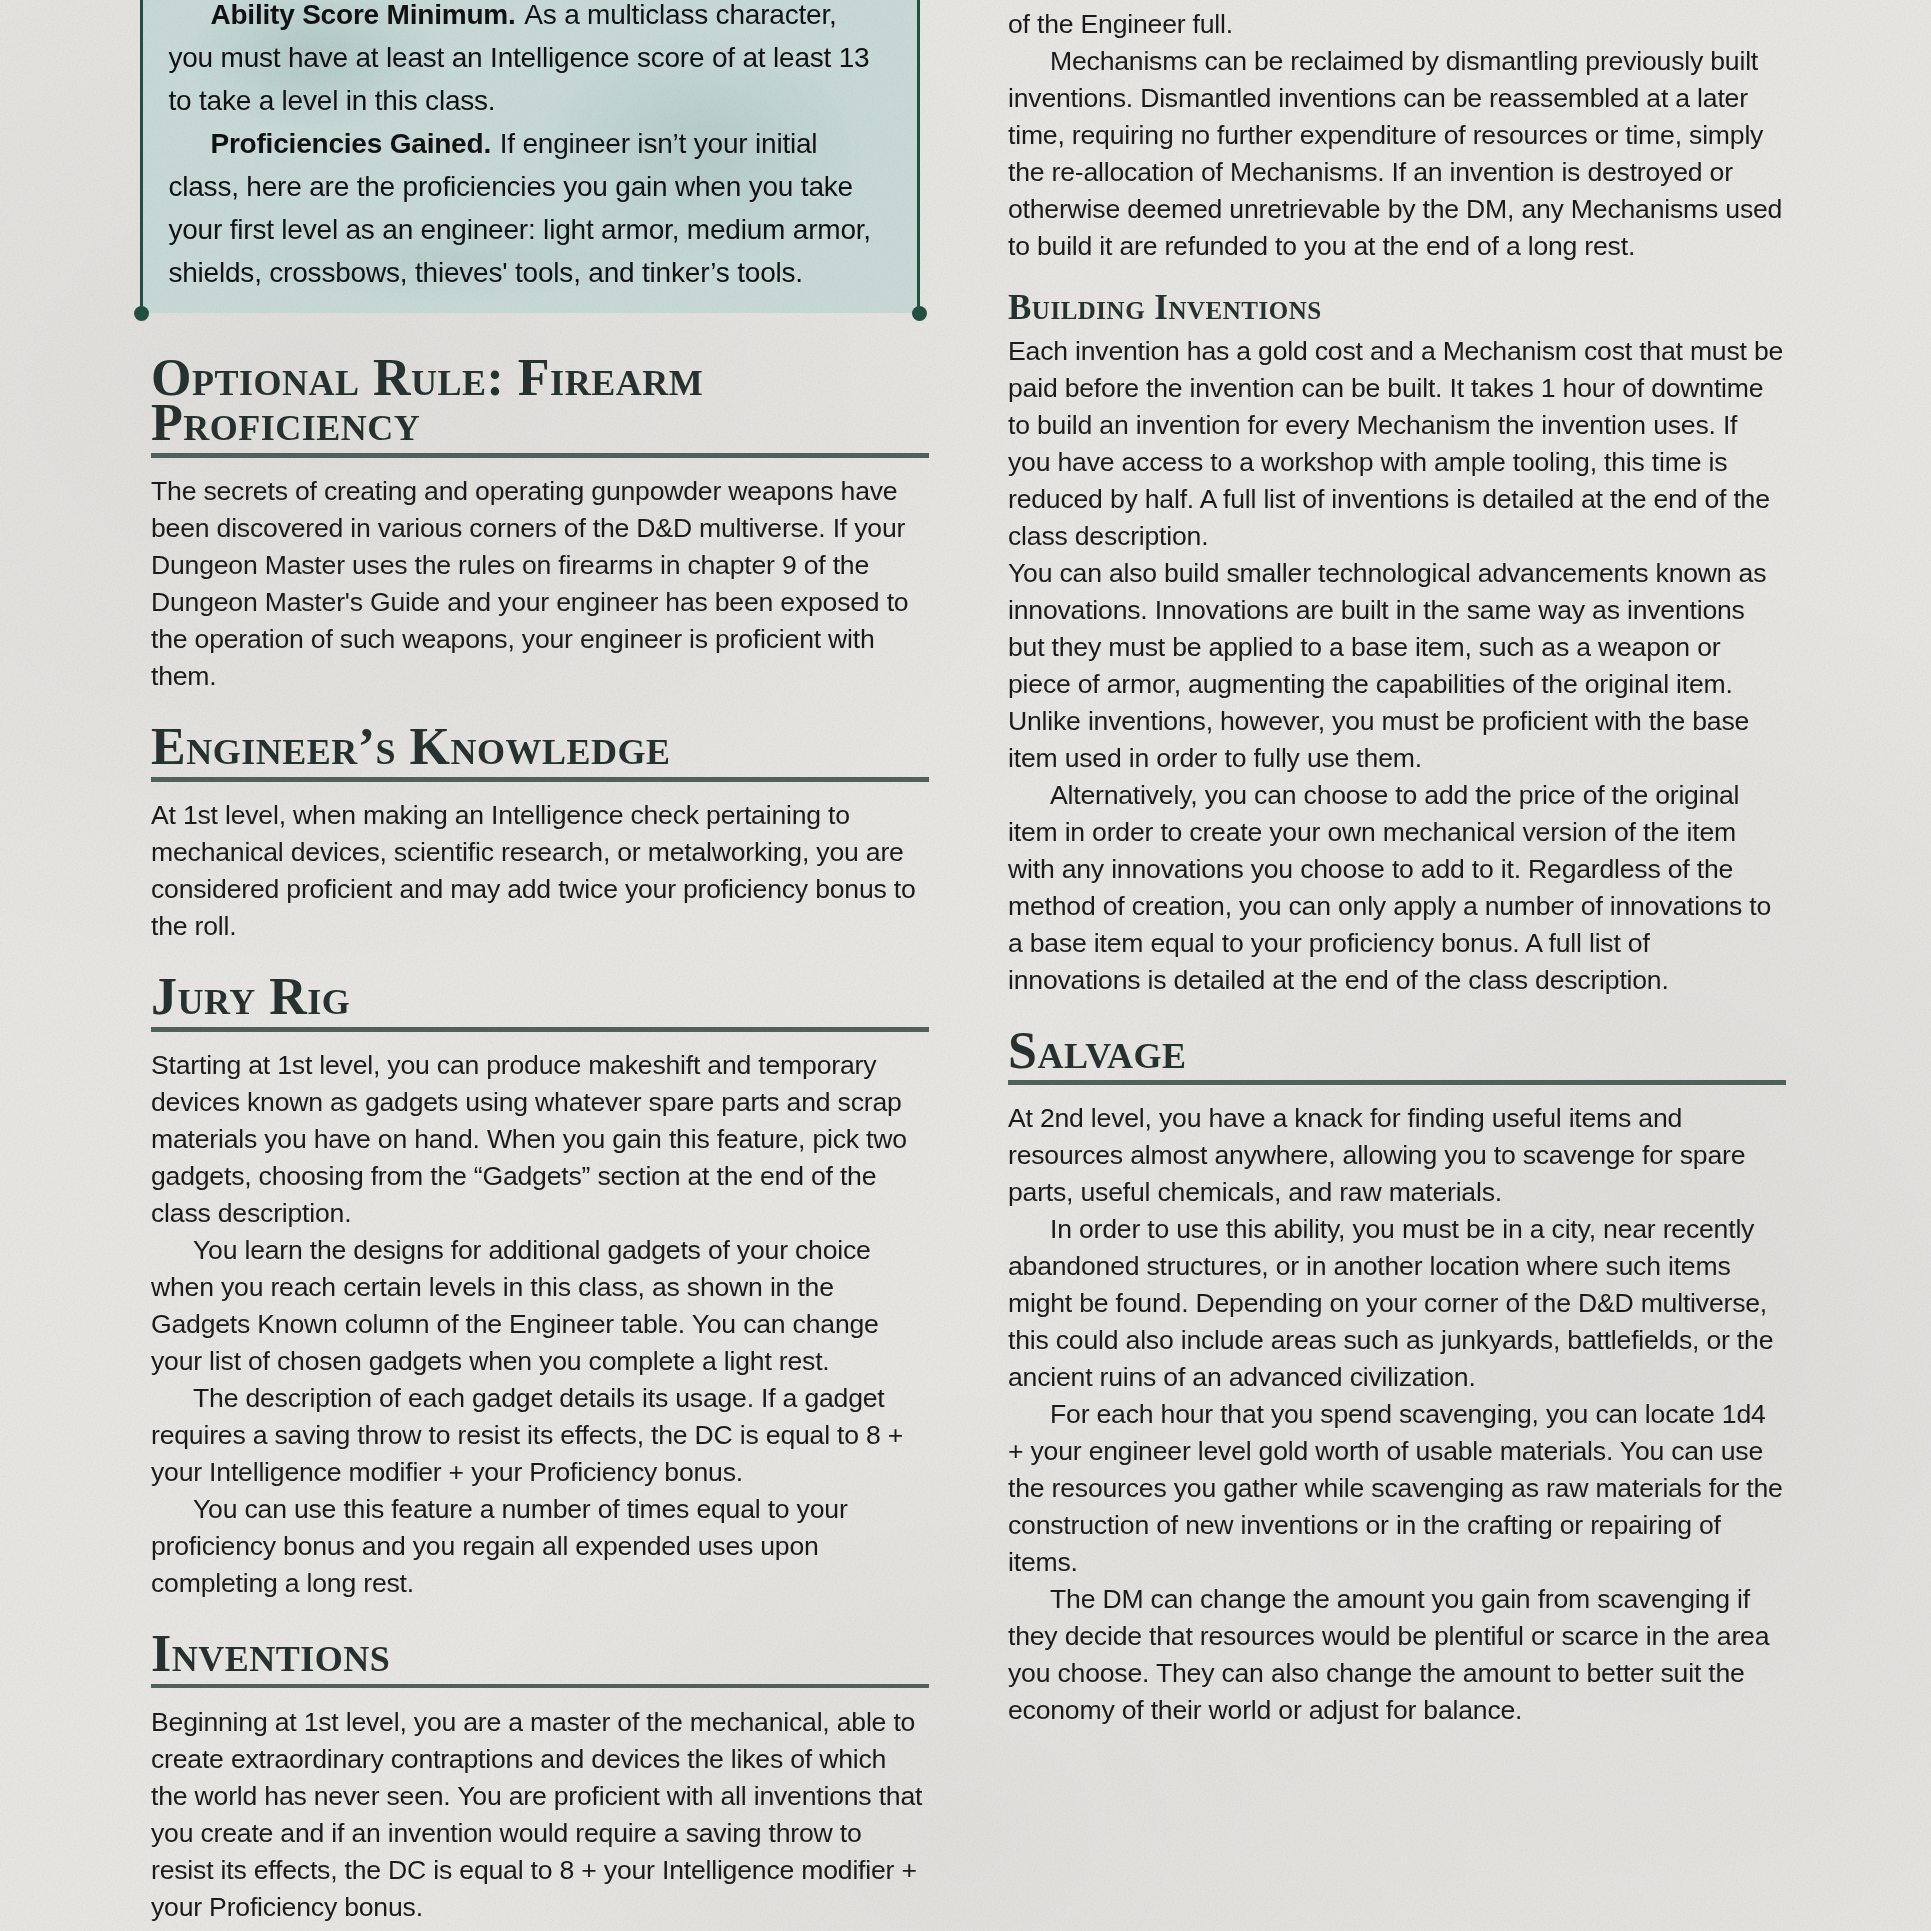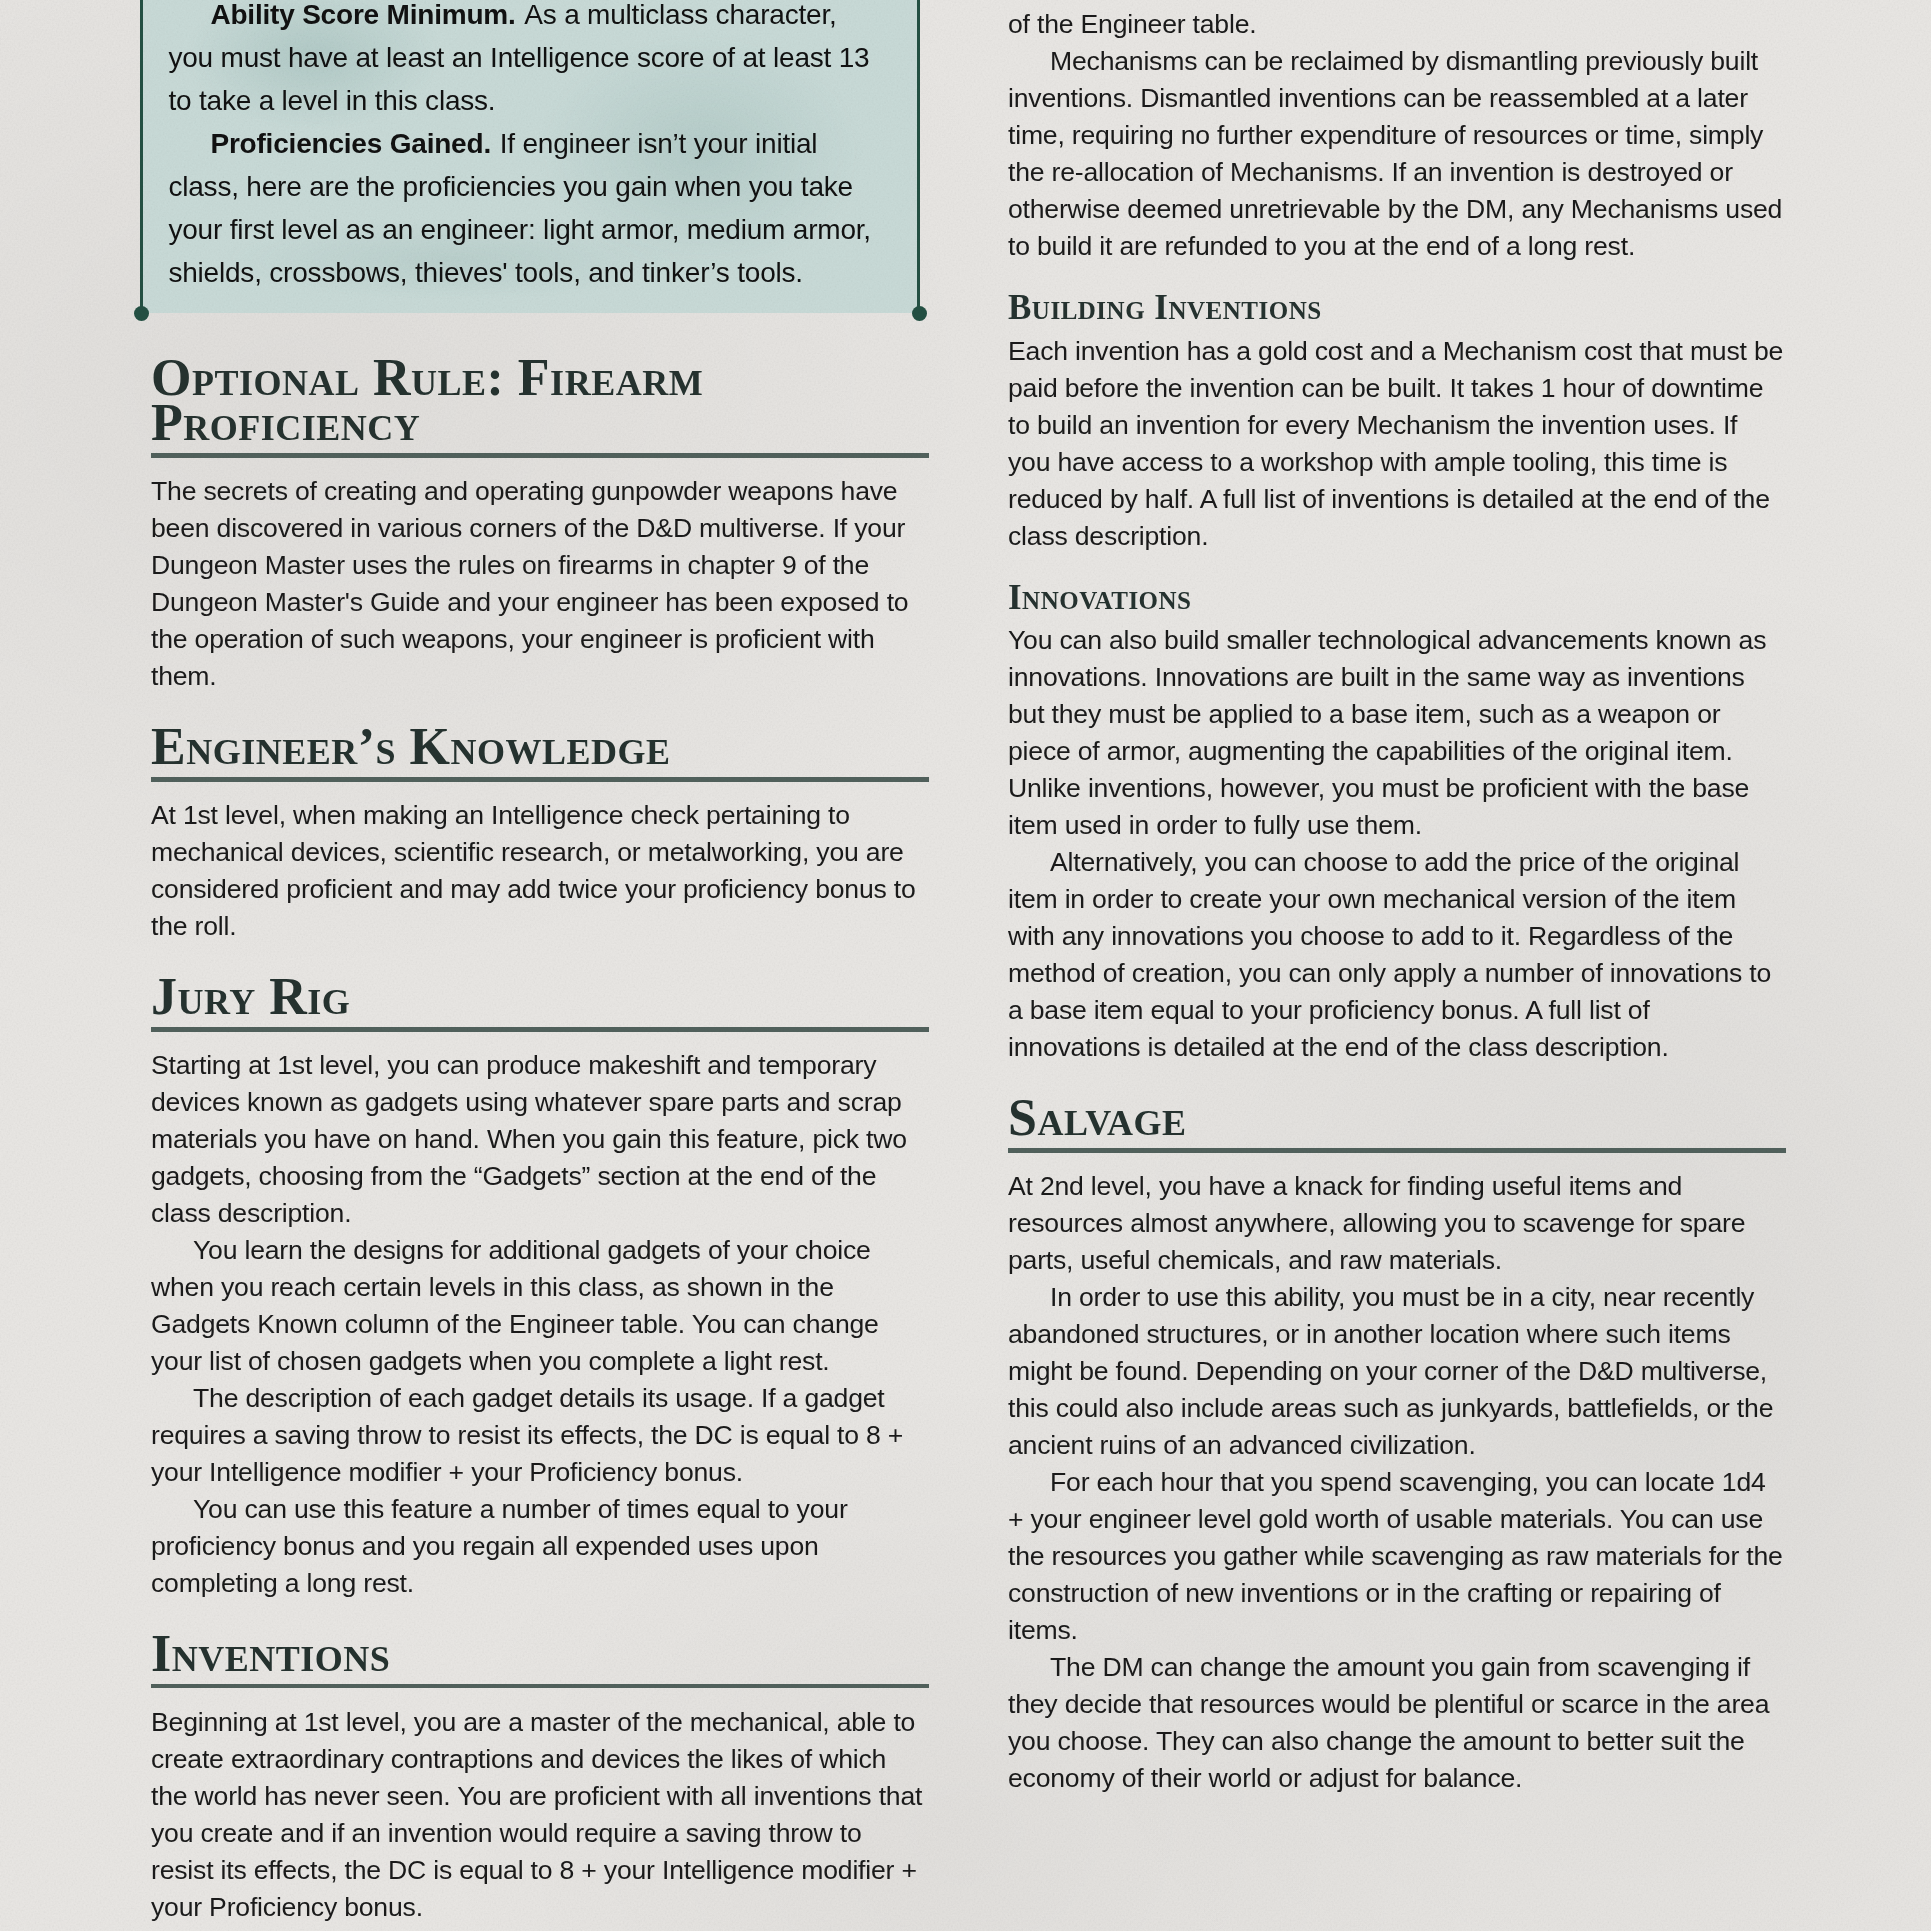--- a/index.html
+++ b/index.html
@@ -119,27 +119,26 @@
     <p class="indent">You can use this feature a number of times equal to your proficiency bonus and you regain all expended uses upon completing a long rest.</p>
 
     <h2>Inventions</h2>
     <div class="rule"></div>
     <p>Beginning at 1st level, you are a master of the mechanical, able to create extraordinary contraptions and devices the likes of which the world has never seen. You are proficient with all inventions that you create and if an invention would require a saving throw to resist its effects, the DC is equal to 8 + your Intelligence modifier + your Proficiency bonus.</p>
 
   </main>
 
   <main class="col col-right">
 
-    <p>of the Engineer table.</p>
+    <p>of the Engineer full.</p>
     <p class="indent">Mechanisms can be reclaimed by dismantling previously built inventions. Dismantled inventions can be reassembled at a later time, requiring no further expenditure of resources or time, simply the re-allocation of Mechanisms. If an invention is destroyed or otherwise deemed unretrievable by the DM, any Mechanisms used to build it are refunded to you at the end of a long rest.</p>
 
     <h3>Building Inventions</h3>
     <p>Each invention has a gold cost and a Mechanism cost that must be paid before the invention can be built. It takes 1 hour of downtime to build an invention for every Mechanism the invention uses. If you have access to a workshop with ample tooling, this time is reduced by half. A full list of inventions is detailed at the end of the class description.</p>
 
-    <h3>Innovations</h3>
     <p>You can also build smaller technological advancements known as innovations. Innovations are built in the same way as inventions but they must be applied to a base item, such as a weapon or piece of armor, augmenting the capabilities of the original item. Unlike inventions, however, you must be proficient with the base item used in order to fully use them.</p>
     <p class="indent">Alternatively, you can choose to add the price of the original item in order to create your own mechanical version of the item with any innovations you choose to add to it. Regardless of the method of creation, you can only apply a number of innovations to a base item equal to your proficiency bonus. A full list of innovations is detailed at the end of the class description.</p>
 
     <h2>Salvage</h2>
     <div class="rule"></div>
     <p>At 2nd level, you have a knack for finding useful items and resources almost anywhere, allowing you to scavenge for spare parts, useful chemicals, and raw materials.</p>
     <p class="indent">In order to use this ability, you must be in a city, near recently abandoned structures, or in another location where such items might be found. Depending on your corner of the D&amp;D multiverse, this could also include areas such as junkyards, battlefields, or the ancient ruins of an advanced civilization.</p>
     <p class="indent">For each hour that you spend scavenging, you can locate 1d4 + your engineer level gold worth of usable materials. You can use the resources you gather while scavenging as raw materials for the construction of new inventions or in the crafting or repairing of items.</p>
     <p class="indent">The DM can change the amount you gain from scavenging if they decide that resources would be plentiful or scarce in the area you choose. They can also change the amount to better suit the economy of their world or adjust for balance.</p>
 

